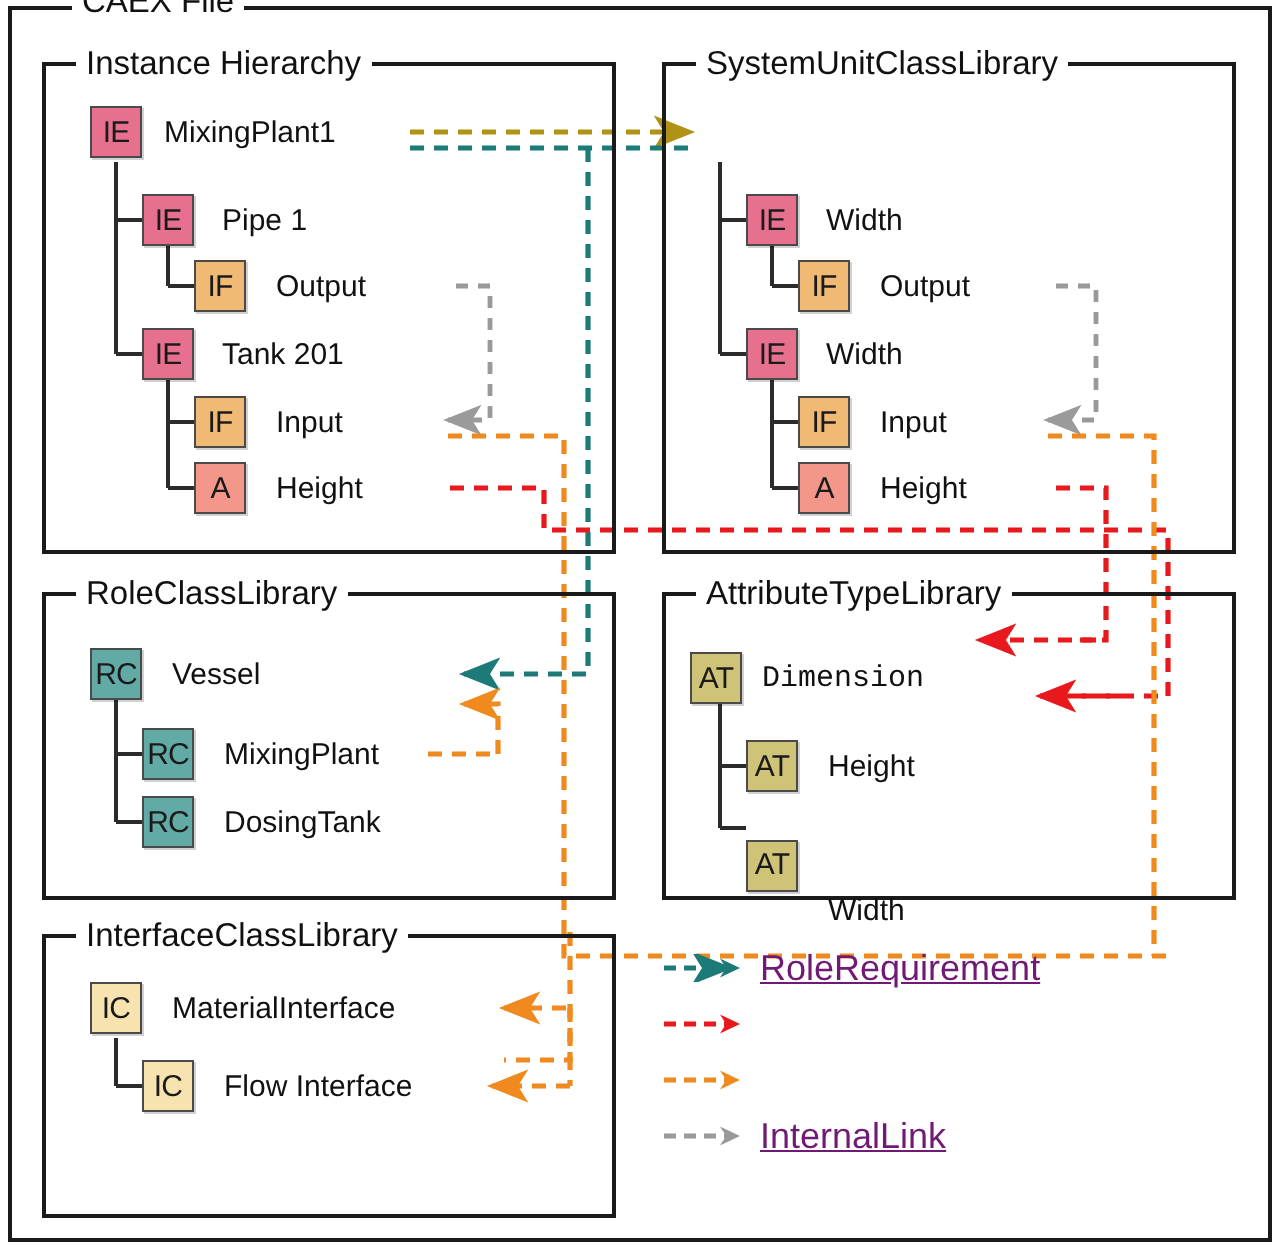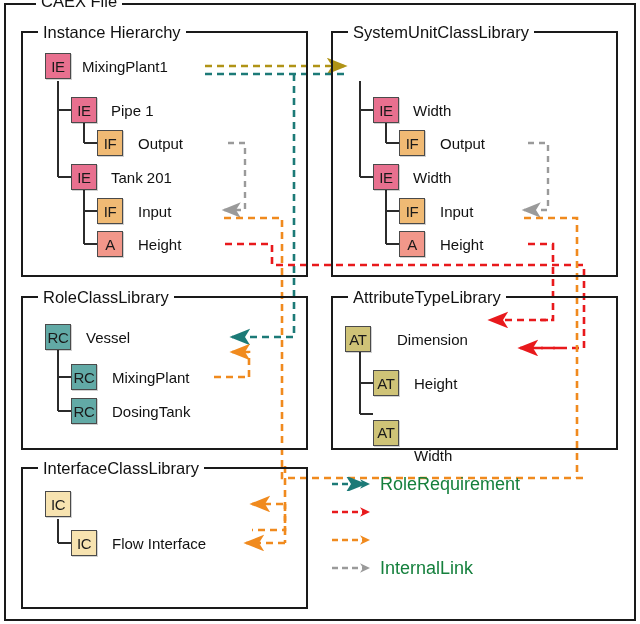--- a/index.html
+++ b/index.html
@@ -17,21 +17,21 @@
       font-size:15px;line-height:1;letter-spacing:-.4px;
       color:#1a1a1a;font-family:"Liberation Sans","DejaVu Sans",sans-serif;
       box-shadow:1px 1px 0 rgba(0,0,0,.18);
   }
   .badge.wide{width:40px;}
   .lbl{font-size:15px;color:#111;white-space:nowrap;}
   .grp-title{position:absolute;z-index:6;background:#fff;padding:0 5px;
       font-size:16.5px;color:#111;white-space:nowrap;}
   .legend{position:absolute;z-index:6;}
   .legend-row{display:flex;align-items:center;height:28px;}
-  .legend-text{font-size:18px;color:#15803d;white-space:nowrap;margin-left:6px;}
+  .legend-text{font-size:18px;color:#701a75;white-space:nowrap;margin-left:6px;text-decoration:underline;}
   .legend-swatch{width:44px;height:14px;flex:0 0 44px;}
 </style>
 </head>
 <body>
 
 <div id="stage">
 
   <svg class="layer" id="svg-lines" viewBox="0 0 640 624">
     <defs>
       <marker id="ah-teal" markerWidth="9" markerHeight="9" refX="7" refY="3.2" orient="auto">
@@ -176,33 +176,34 @@
     <span class="badge" style="background:#62aaa6;">RC</span>
     <span class="lbl" style="margin-left:15px;">MixingPlant</span>
   </div>
   <div class="node" style="left:71px;top:398px;">
     <span class="badge" style="background:#62aaa6;">RC</span>
     <span class="lbl" style="margin-left:15px;">DosingTank</span>
   </div>
 
   <div class="node" style="left:345px;top:326px;">
     <span class="badge" style="background:#cfc377;">AT</span>
-    <span class="lbl" style="margin-left:26px;">Dimension</span>
+    <span class="lbl" style="margin-left:10px;font-family:Liberation Mono, monospace;">Dimension</span>
   </div>
   <div class="node" style="left:373px;top:370px;">
     <span class="badge" style="background:#cfc377;">AT</span>
     <span class="lbl" style="margin-left:15px;">Height</span>
   </div>
   <div class="node" style="left:373px;top:401px;">
     <span class="badge" style="background:#cfc377;">AT</span>
     <span class="lbl" style="margin-left:15px;margin-top:46px;">Width</span>
   </div>
 
   <div class="node" style="left:45px;top:491px;">
     <span class="badge" style="background:#f7e3b0;">IC</span>
+    <span class="lbl" style="margin-left:15px;">MaterialInterface</span>
   </div>
   <div class="node" style="left:71px;top:530px;">
     <span class="badge" style="background:#f7e3b0;">IC</span>
     <span class="lbl" style="margin-left:15px;">Flow Interface</span>
   </div>
 
   <div class="legend" style="left:330px;top:470px;">
     <div class="legend-row">
       <svg class="legend-swatch" viewBox="0 0 44 14">
         <path d="M2,7 L34,7" stroke="#1c7a77" stroke-width="2.6" stroke-dasharray="6,4" fill="none" marker-end="url(#ah-teal)"></path>

